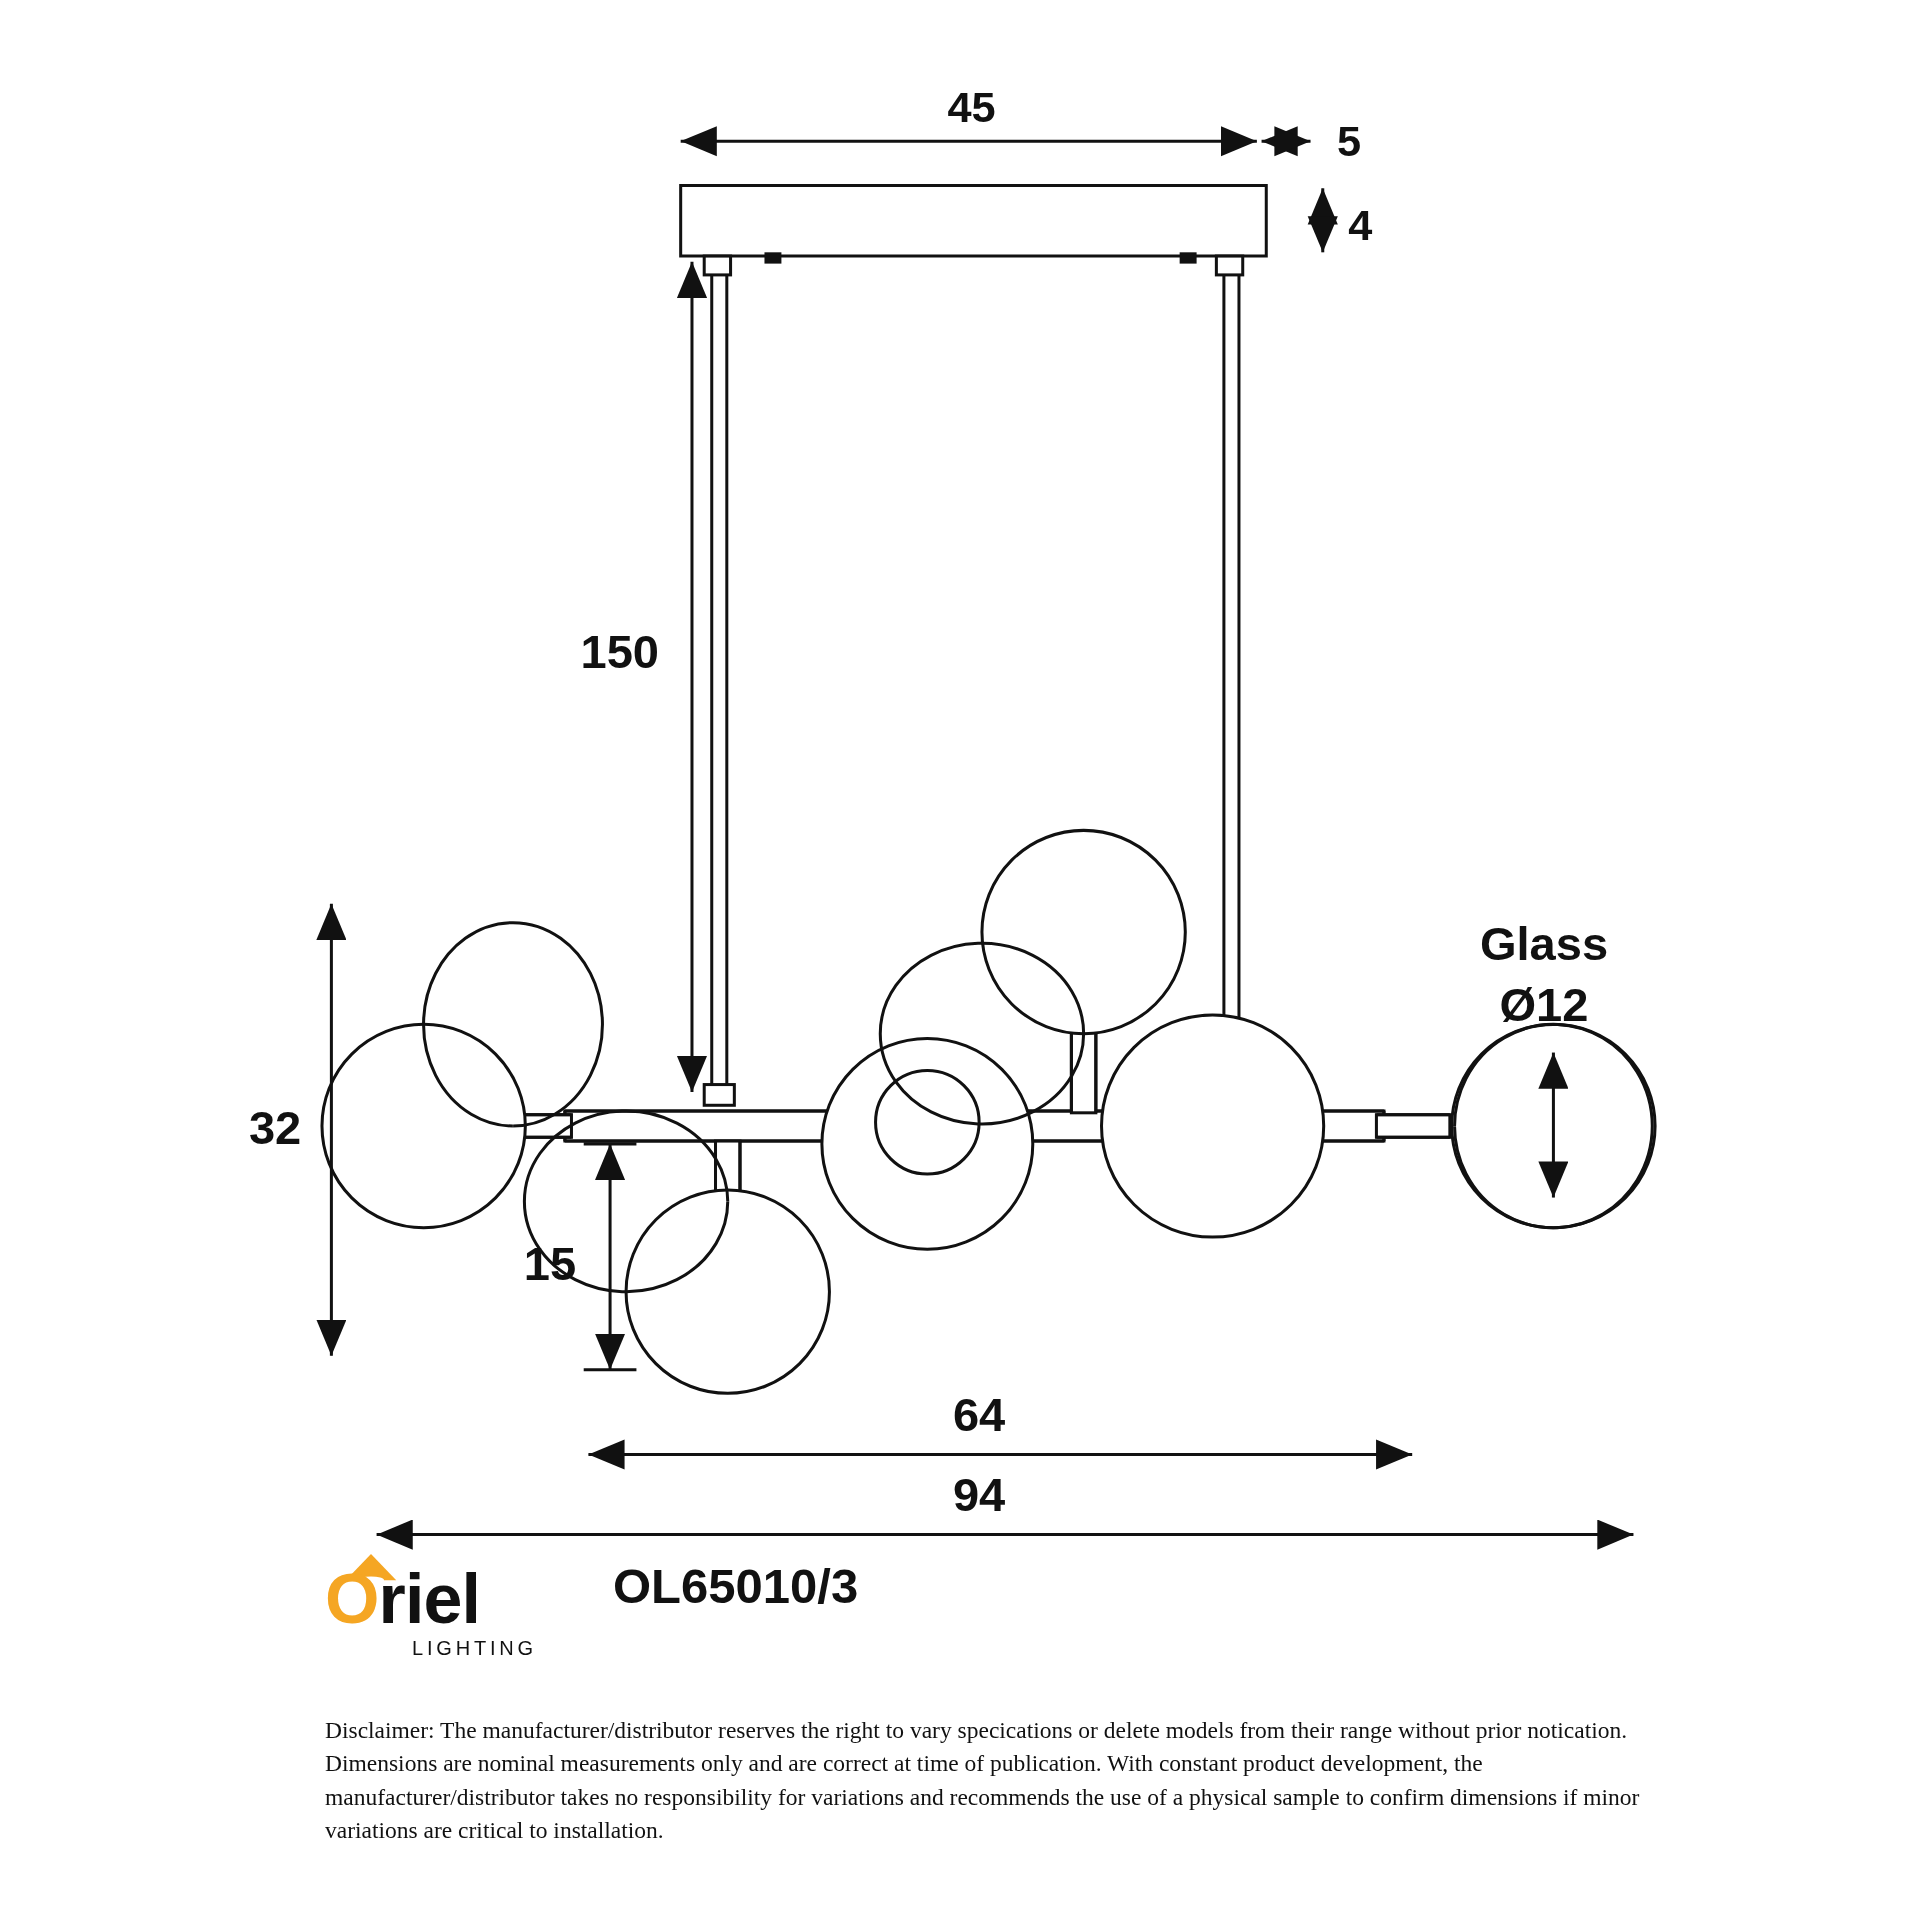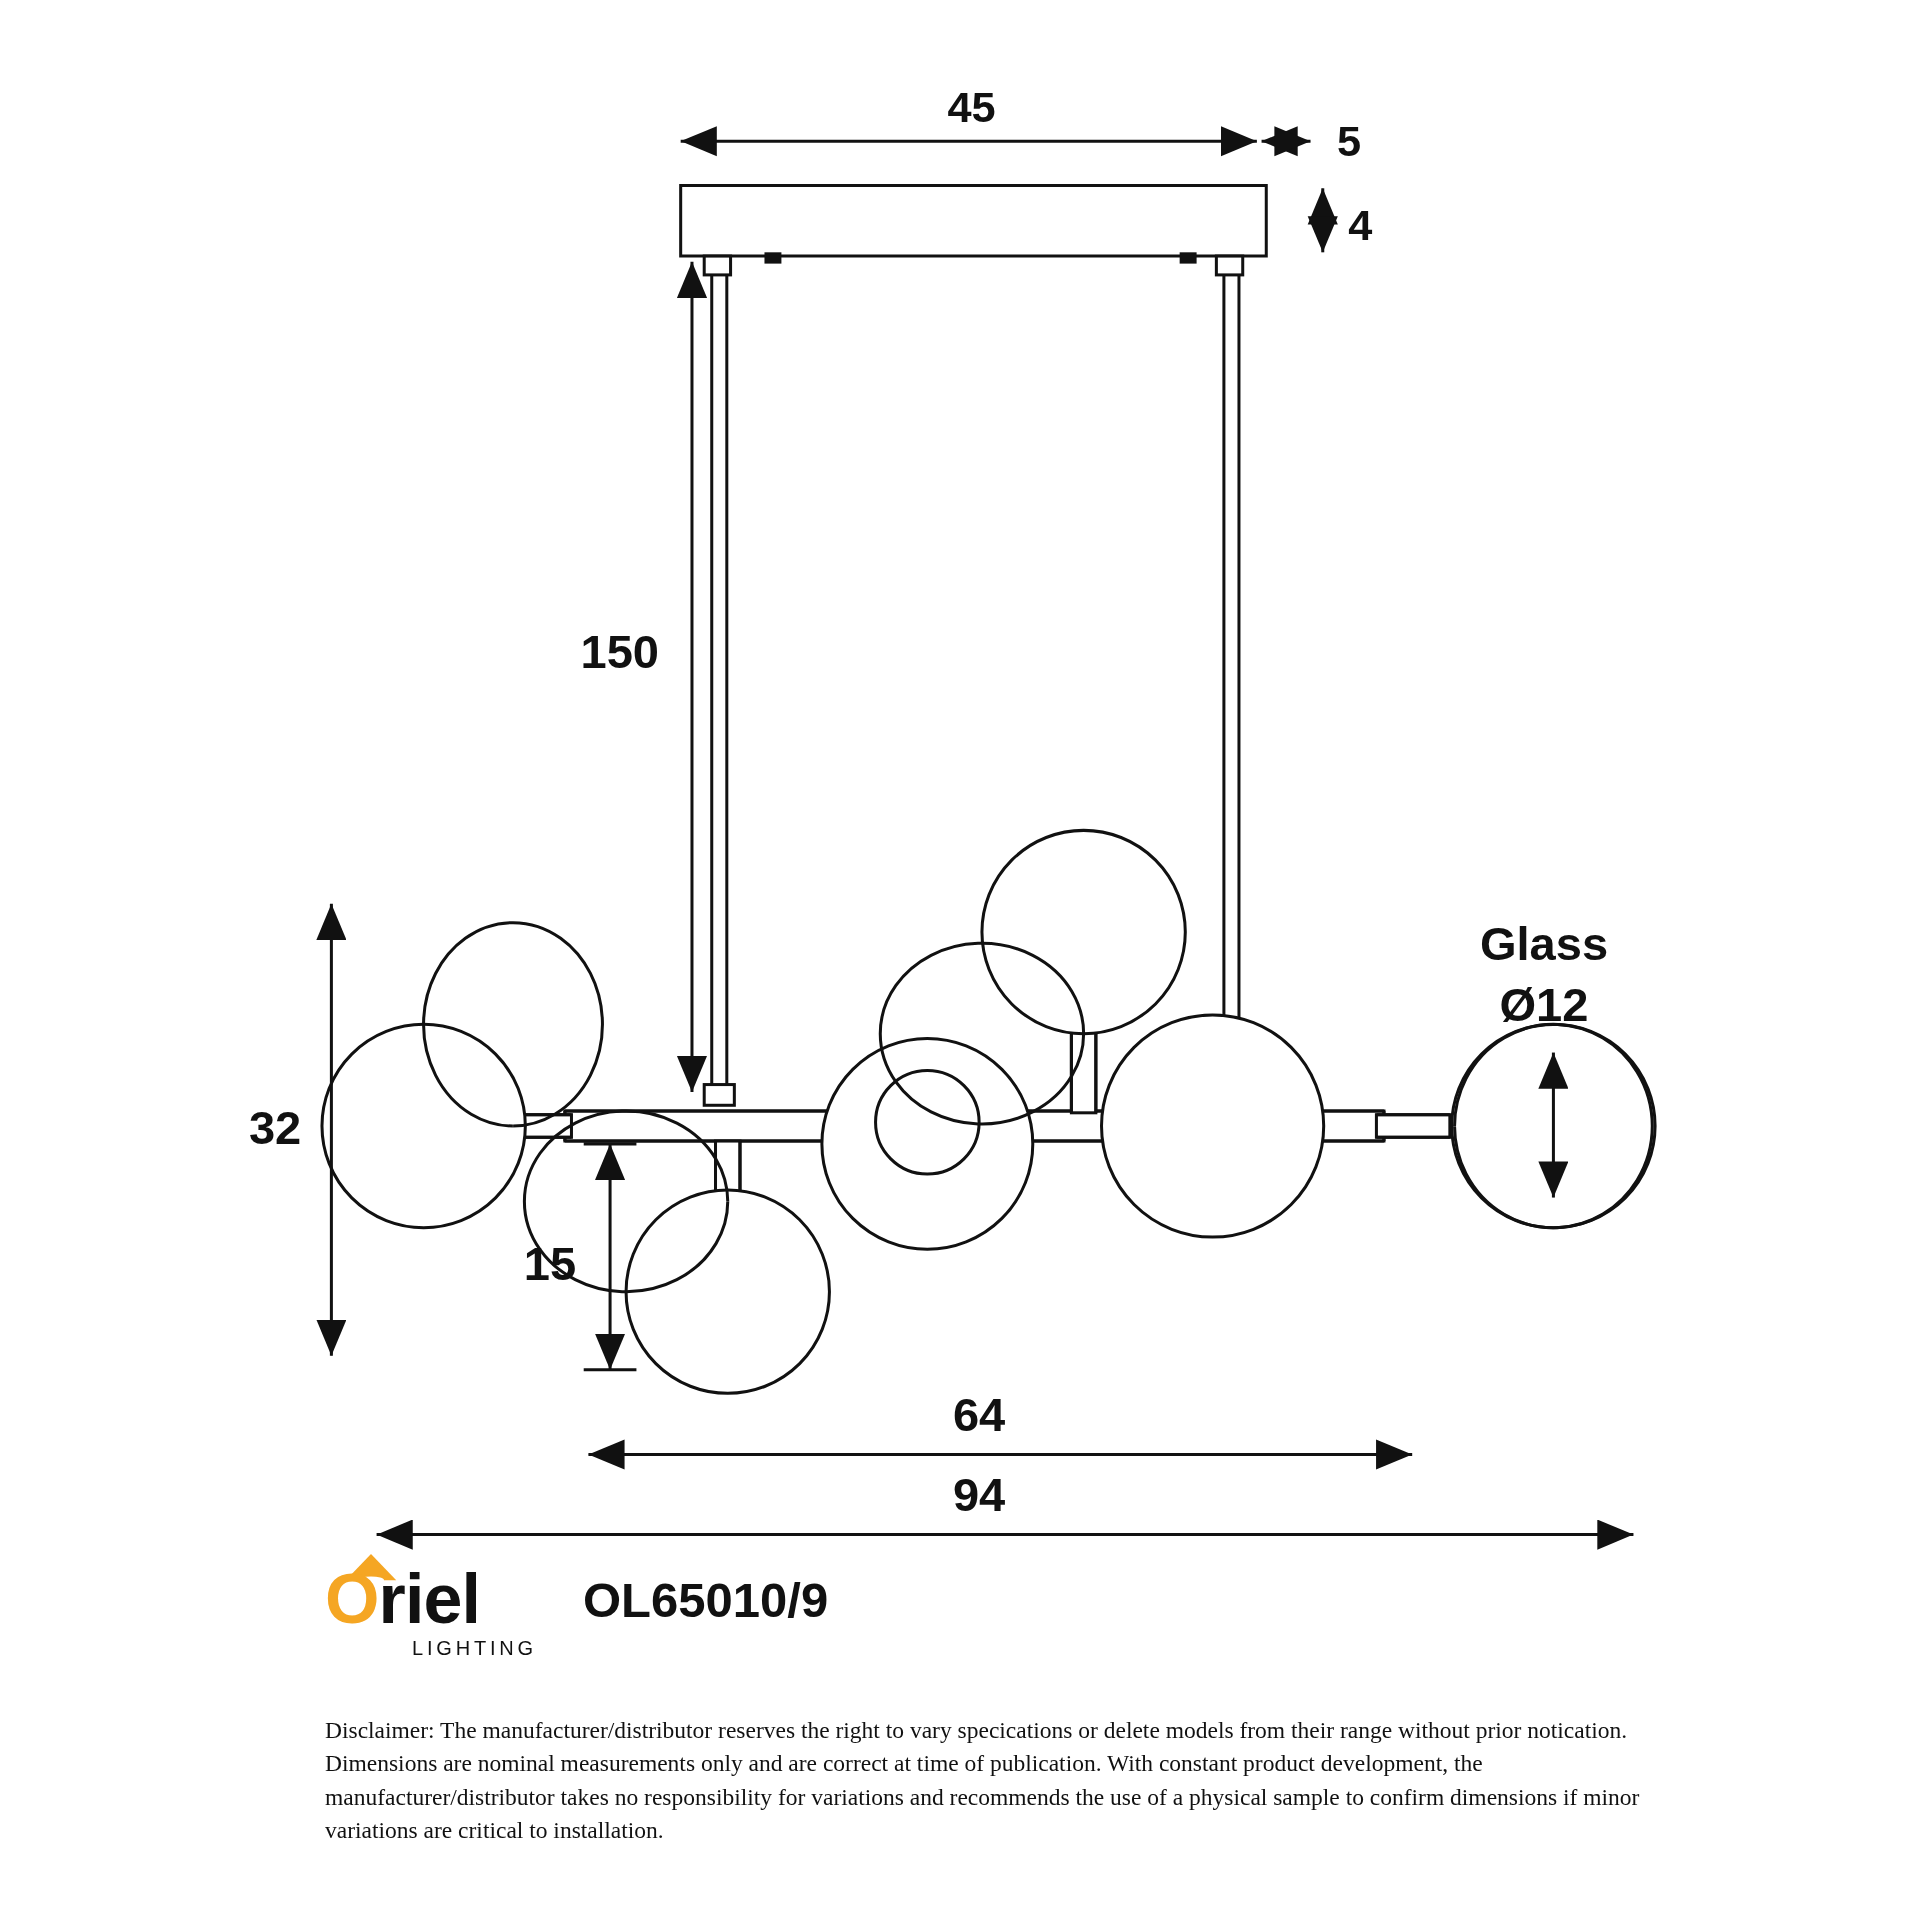--- a/index.html
+++ b/index.html
@@ -34,22 +34,22 @@
     fill: #111111;
   }
   .footer {
     position: absolute;
     left: 325px;
     top: 1558px;
     width: 1337px;
   }
   .brand-row {
     display: flex;
-    align-items: center;
-    gap: 23px;
+    align-items: flex-start;
+    gap: 53px;
   }
   .logo-block {
     position: relative;
     width: 235px;
     height: 108px;
   }
   .logo-word {
     position: absolute;
     left: 0;
     top: 5.6px;
@@ -224,20 +224,20 @@
       <div class="logo-block">
         <svg class="logo-lamp" viewBox="0 0 62 34">
           <path d="M31,2 L58,30 L4,30 Z" fill="#f5a623"></path>
           <ellipse cx="31" cy="30" rx="14" ry="4" fill="#ffffff"></ellipse>
         </svg>
         <div class="logo-word">
           <span class="o">O</span><span>riel</span>
         </div>
         <div class="logo-sub">LIGHTING</div>
       </div>
-      <div class="model-code">OL65010/9</div>
+      <div class="model-code">OL65010/3</div>
     </div>
   </div>
 
   <div class="disclaimer">Disclaimer: The manufacturer/distributor reserves the right to vary specications or delete models from their range without prior notication. Dimensions are nominal measurements only and are correct at time of publication. With constant product development, the manufacturer/distributor takes no responsibility for variations and recommends the use of a physical sample to confirm dimensions if minor variations are critical to installation.</div>
 
 </div>
 
 
 </body></html>

